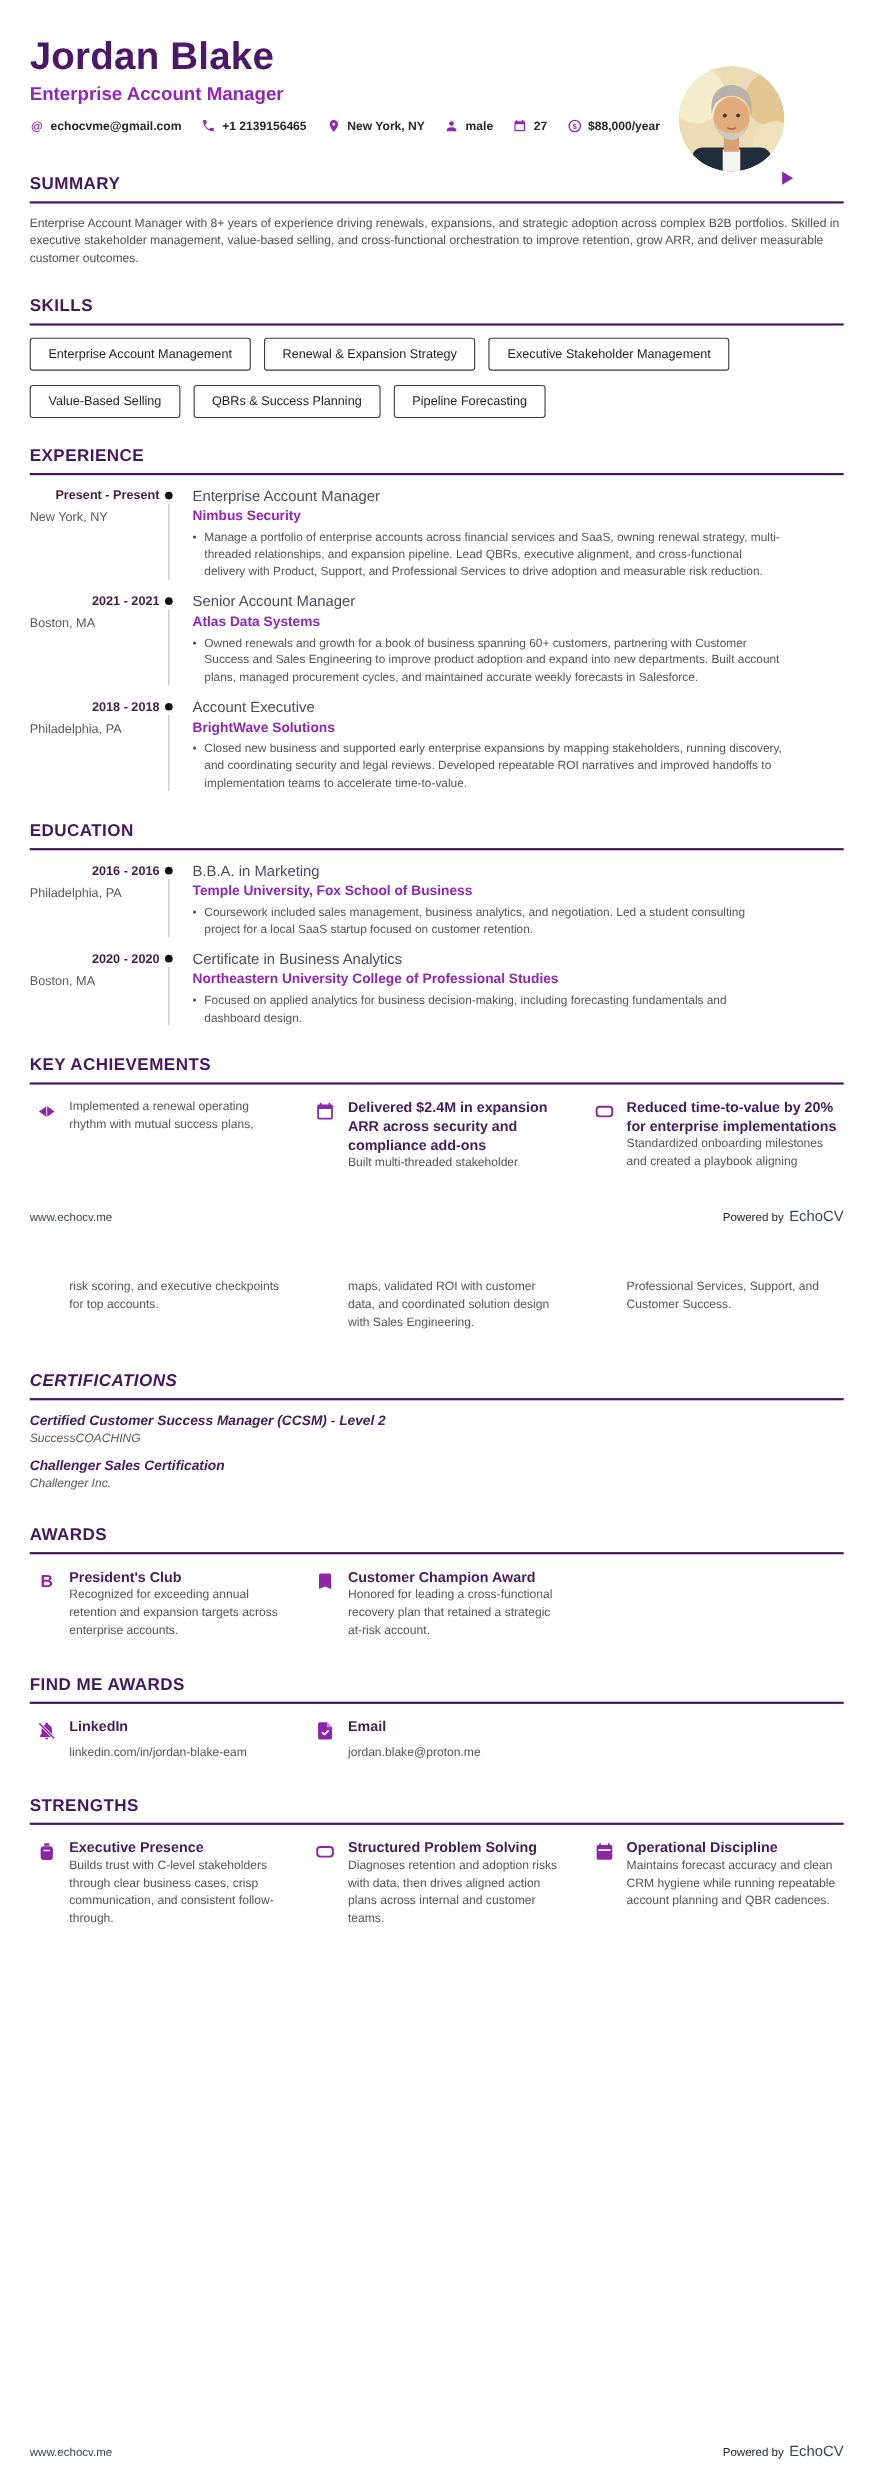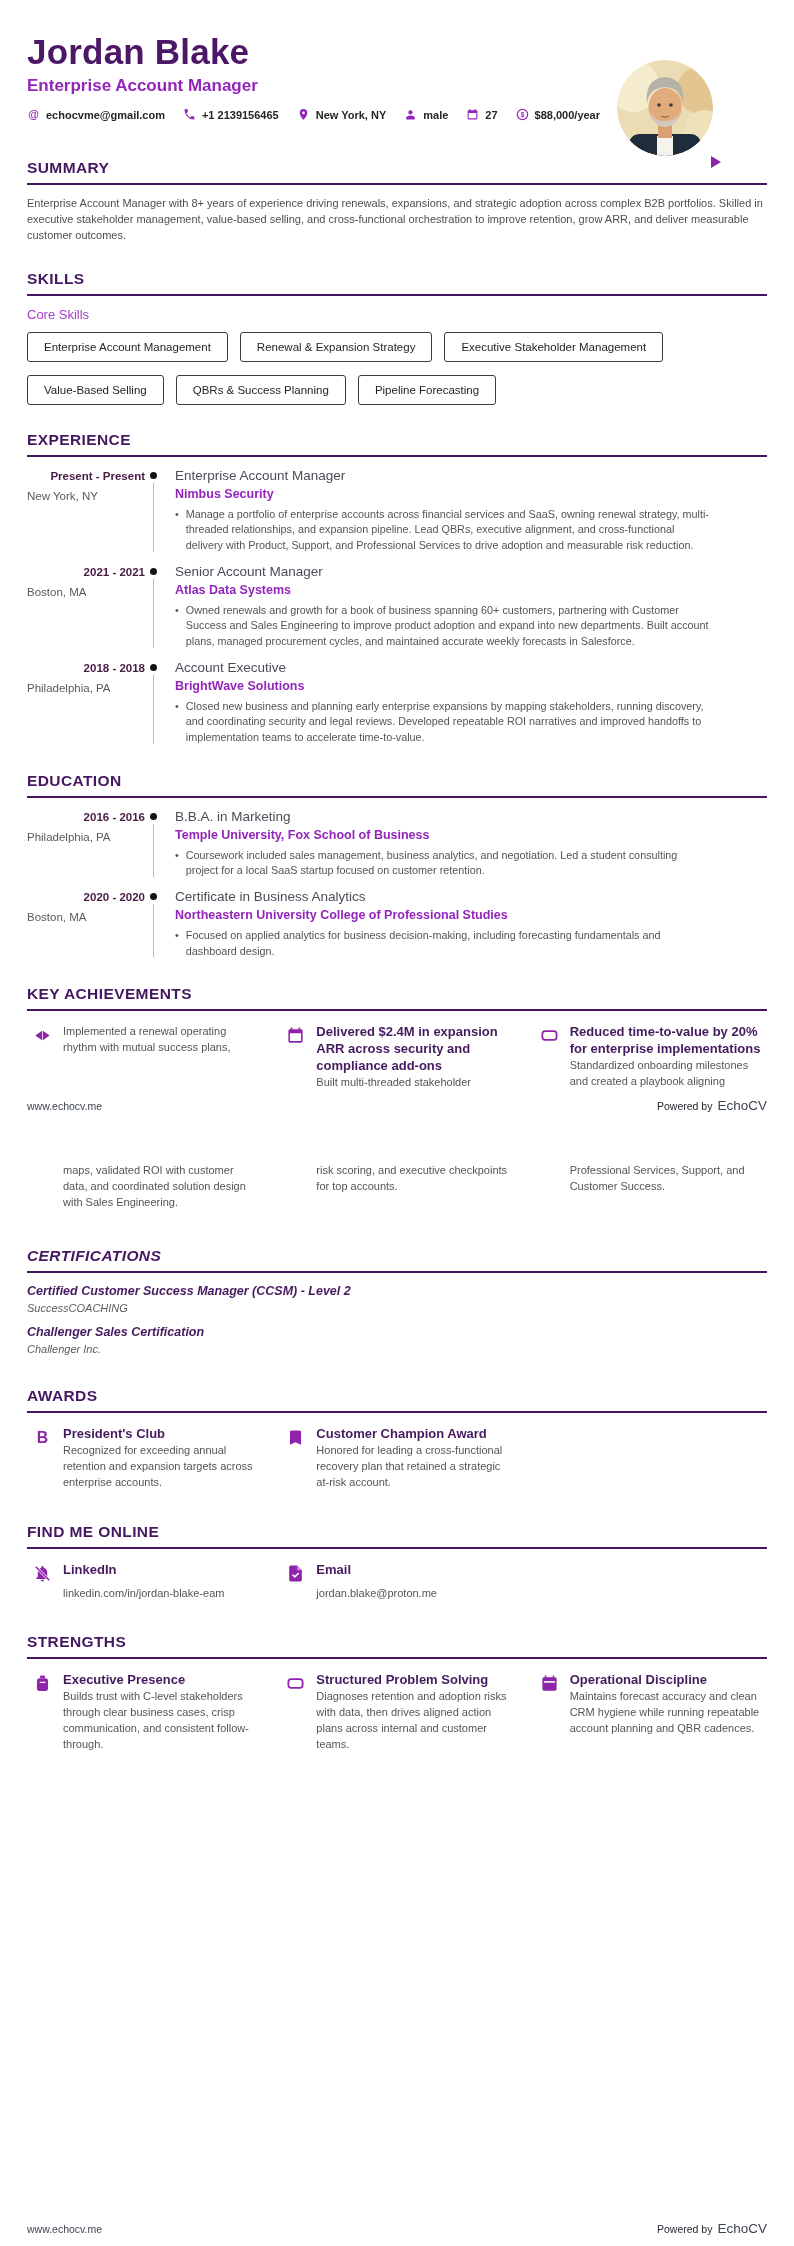--- a/index.html
+++ b/index.html
@@ -150,21 +150,20 @@
     </div>
   </div>
 
   <div class="sec sec-summary">
     <h2 class="sec-h">SUMMARY</h2>
     <div class="body-t">Enterprise Account Manager with 8+ years of experience driving renewals, expansions, and strategic adoption across complex B2B portfolios. Skilled in executive stakeholder management, value-based selling, and cross-functional orchestration to improve retention, grow ARR, and deliver measurable customer outcomes.</div>
   </div>
 
   <div class="sec">
     <h2 class="sec-h">SKILLS</h2>
-    <div class="skill-group">Core Skills</div>
     <div class="chips">
       <span class="chip">Enterprise Account Management</span>
       <span class="chip">Renewal &amp; Expansion Strategy</span>
       <span class="chip">Executive Stakeholder Management</span>
       <span class="chip">Value-Based Selling</span>
       <span class="chip">QBRs &amp; Success Planning</span>
       <span class="chip">Pipeline Forecasting</span>
     </div>
   </div>
 
@@ -216,21 +215,21 @@
       </div>
       <div class="xp-time">
           <span class="xp-dot"></span>
           <span class="xp-line"></span>
         </div>
       <div class="xp-right">
         <div class="xp-title">Account Executive</div>
         <div class="xp-company">BrightWave Solutions</div>
         <div class="xp-bullet">
             <span class="bmark">•</span>
-            <span>Closed new business and planning early enterprise expansions by mapping stakeholders, running discovery, and coordinating security and legal reviews. Developed repeatable ROI narratives and improved handoffs to implementation teams to accelerate time-to-value.</span>
+            <span>Closed new business and supported early enterprise expansions by mapping stakeholders, running discovery, and coordinating security and legal reviews. Developed repeatable ROI narratives and improved handoffs to implementation teams to accelerate time-to-value.</span>
           </div>
       </div>
     </div>
   </div>
 
   <div class="sec">
     <h2 class="sec-h">EDUCATION</h2>
 
     <div class="xp">
       <div>
@@ -314,22 +313,22 @@
     <span class="f-right">
       <span class="f-pow">Powered by</span>
       <span class="f-brand">EchoCV</span>
     </span>
   </div>
 </div>
 
 <div class="page">
 
   <div class="grid3" style="margin-top:12px;">
+    <div class="gdesc-cont">risk scoring, and executive checkpoints for top accounts.</div>
     <div class="gdesc-cont">maps, validated ROI with customer data, and coordinated solution design with Sales Engineering.</div>
-    <div class="gdesc-cont">risk scoring, and executive checkpoints for top accounts.</div>
     <div class="gdesc-cont">Professional Services, Support, and Customer Success.</div>
   </div>
 
   <div class="sec" style="margin-top:36px;font-style:italic;">
     <h2 class="sec-h">CERTIFICATIONS</h2>
     <div>
       <div class="cert-name">Certified Customer Success Manager (CCSM) - Level 2</div>
       <div class="cert-org">SuccessCOACHING</div>
     </div>
     <div>
@@ -361,21 +360,21 @@
         <div>
           <div class="gtitle">Customer Champion Award</div>
           <div class="gdesc">Honored for leading a cross-functional recovery plan that retained a strategic at-risk account.</div>
         </div>
       </div>
       <div></div>
     </div>
   </div>
 
   <div class="sec" style="margin-top:32px;">
-    <h2 class="sec-h">FIND ME ONLINE</h2>
+    <h2 class="sec-h">FIND ME AWARDS</h2>
     <div class="grid3">
       <div class="gitem">
         <span class="gicon">
             <svg viewBox="0 0 24 24" fill="currentColor">
               <path d="M12 22a2 2 0 0 0 2-2h-4a2 2 0 0 0 2 2zm6-6v-5c0-3.07-1.63-5.64-4.5-6.32V4a1.5 1.5 0 0 0-3 0v.68C7.63 5.36 6 7.92 6 11v5l-2 2v1h16v-1l-2-2z"></path>
               <line x1="3.5" y1="3.5" x2="20.5" y2="20.5" stroke="#fff" stroke-width="3.4"></line>
               <line x1="3.5" y1="3.5" x2="20.5" y2="20.5" stroke="currentColor" stroke-width="1.8"></line>
             </svg>
           </span>
         <div>

